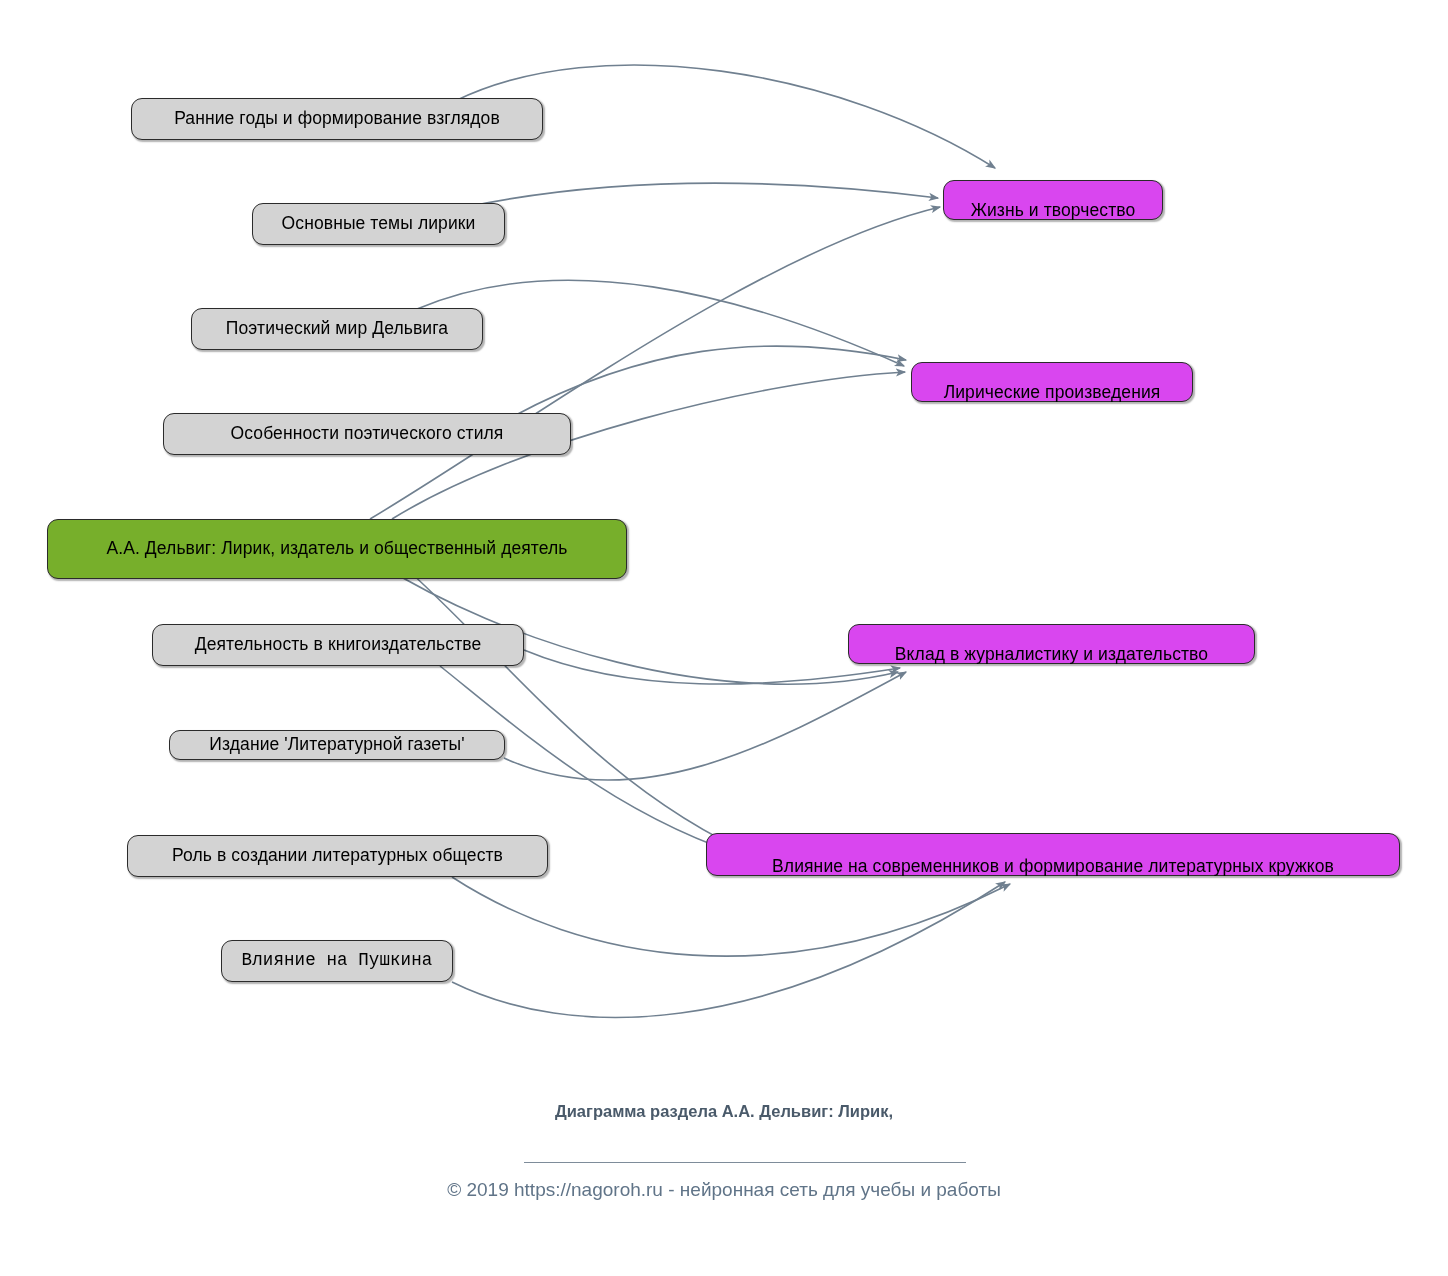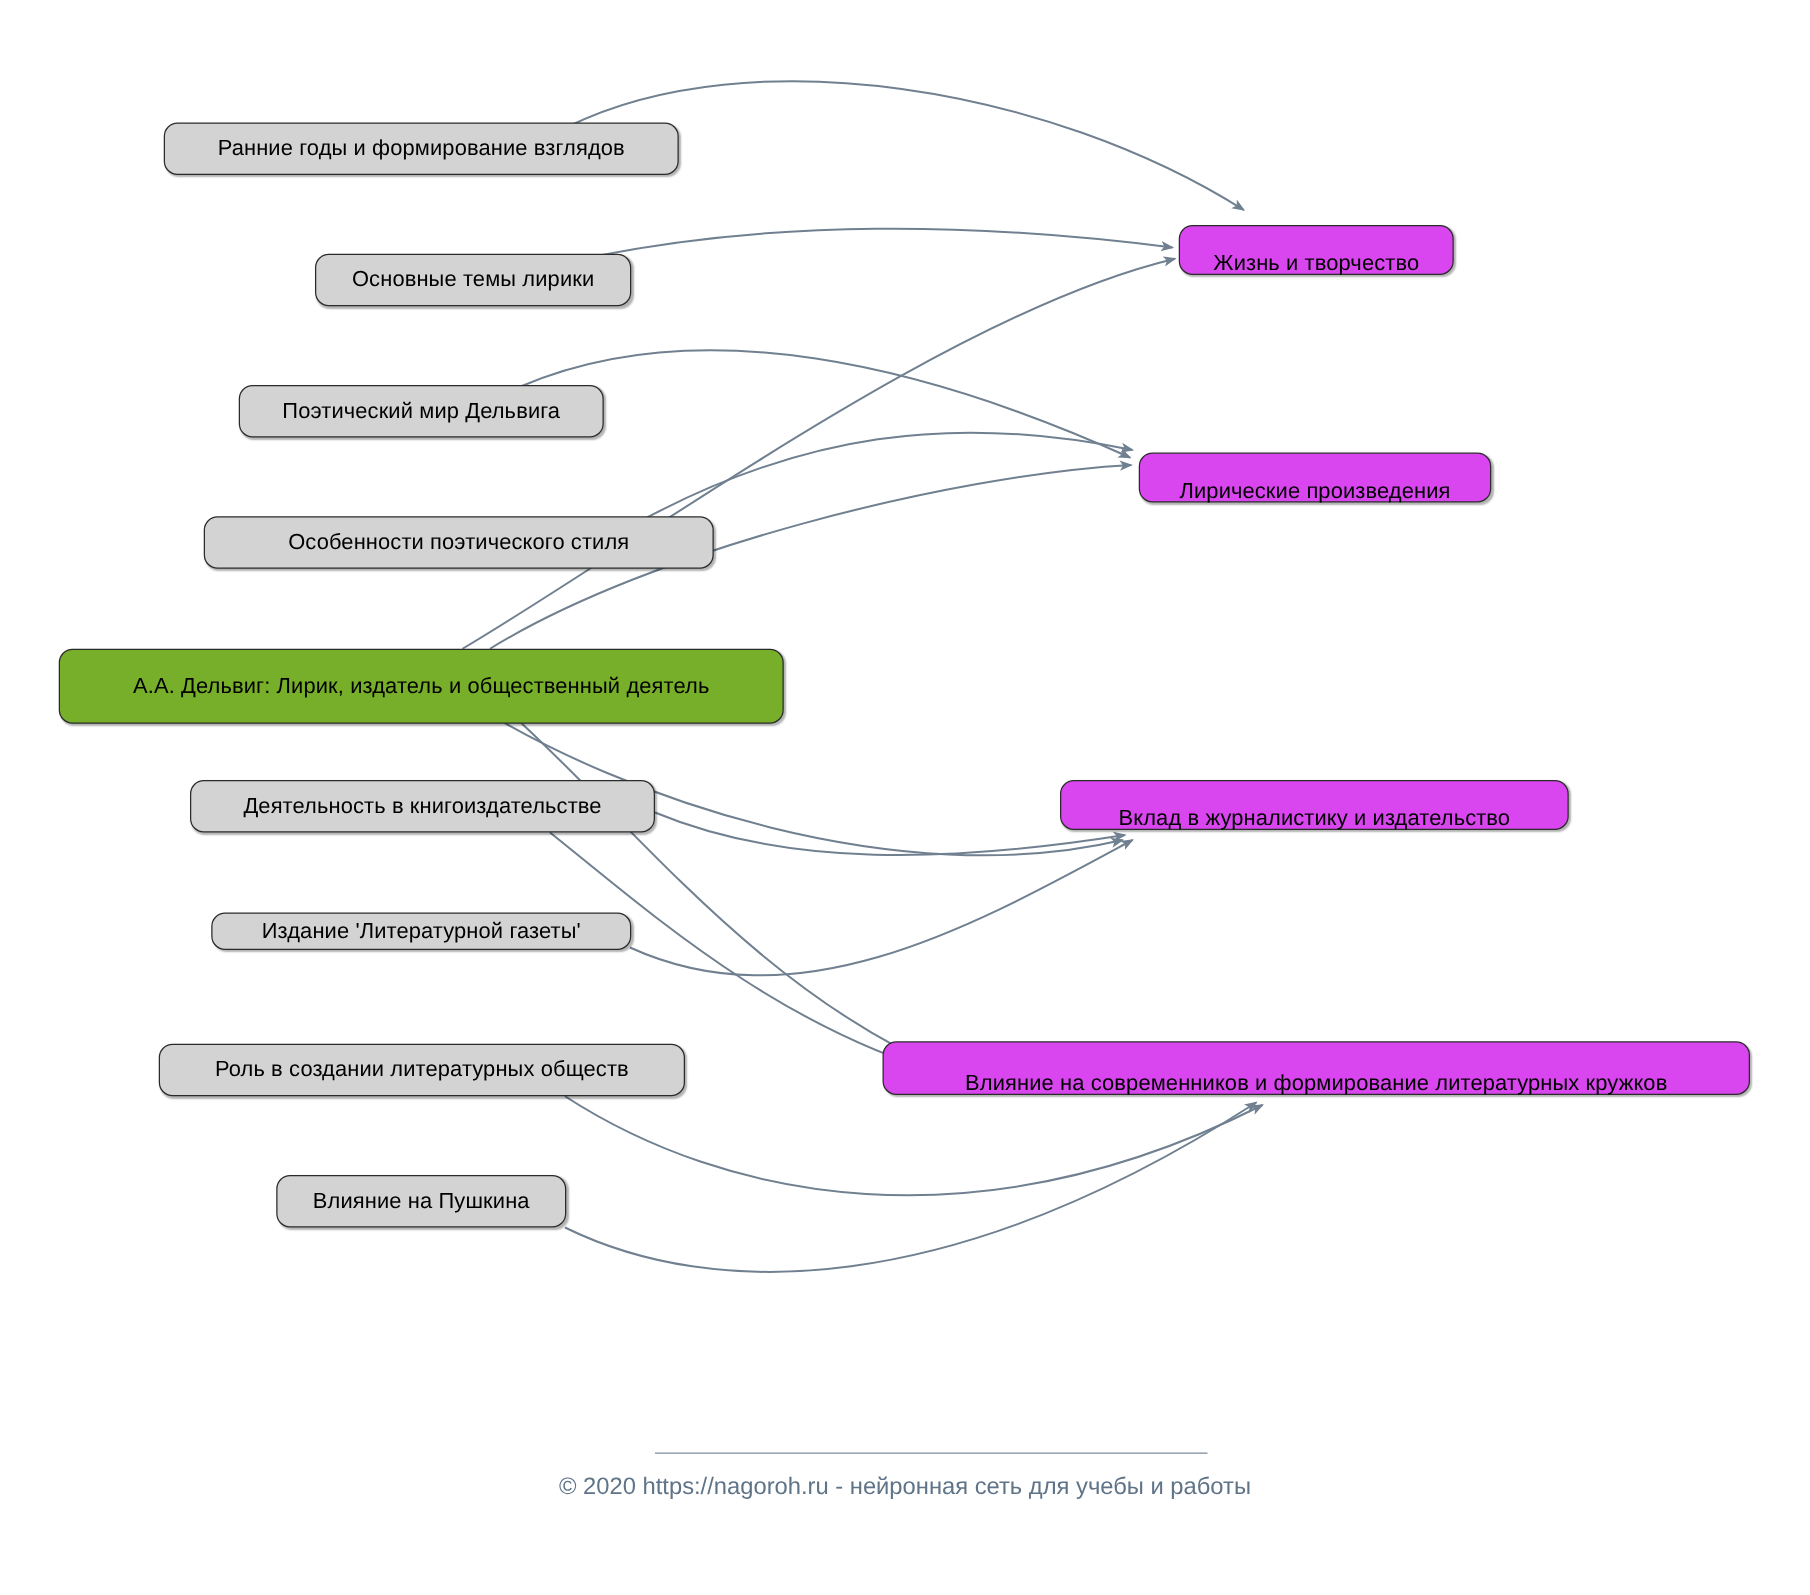--- a/index.html
+++ b/index.html
@@ -142,37 +142,38 @@
       </div>
       <div class="node node-gray" style="left: 152px; top: 624px; width: 372px; height: 42px;">
         <span class="node-label">Деятельность в книгоиздательстве</span>
       </div>
       <div class="node node-gray" style="left: 169px; top: 730px; width: 336px; height: 30px;">
         <span class="node-label">Издание 'Литературной газеты'</span>
       </div>
       <div class="node node-gray" style="left: 127px; top: 835px; width: 421px; height: 42px;">
         <span class="node-label">Роль в создании литературных обществ</span>
       </div>
-      <div class="node node-gray" style="left: 221px; top: 940px; width: 232px; height: 42px;">
+      <div class="node node-gray" style="left: 221px; top: 940px; width: 232px; height: 42px; font-family: Liberation Mono, monospace;">
         <span class="node-label">Влияние на Пушкина</span>
       </div>
       <div class="node node-purple" style="left: 943px; top: 180px; width: 220px; height: 40px;">
         <span class="node-label">Жизнь и творчество</span>
       </div>
       <div class="node node-purple" style="left: 911px; top: 362px; width: 282px; height: 40px;">
         <span class="node-label">Лирические произведения</span>
       </div>
       <div class="node node-purple" style="left: 848px; top: 624px; width: 407px; height: 40px;">
         <span class="node-label">Вклад в журналистику и издательство</span>
       </div>
       <div class="node node-purple" style="left: 706px; top: 833px; width: 694px; height: 43px;">
         <span class="node-label">Влияние на современников и формирование литературных кружков</span>
       </div>
     </div>
 
   <div id="footer">
     <div id="footer-title">
+      <div>Диаграмма раздела А.А. Дельвиг: Лирик,</div>
     </div>
     <div id="footer-rule"></div>
-    <div id="footer-credit">© 2020 https://nagoroh.ru - нейронная сеть для учебы и работы</div>
+    <div id="footer-credit">© 2019 https://nagoroh.ru - нейронная сеть для учебы и работы</div>
   </div>
 
 </div>
 
 </body></html>

